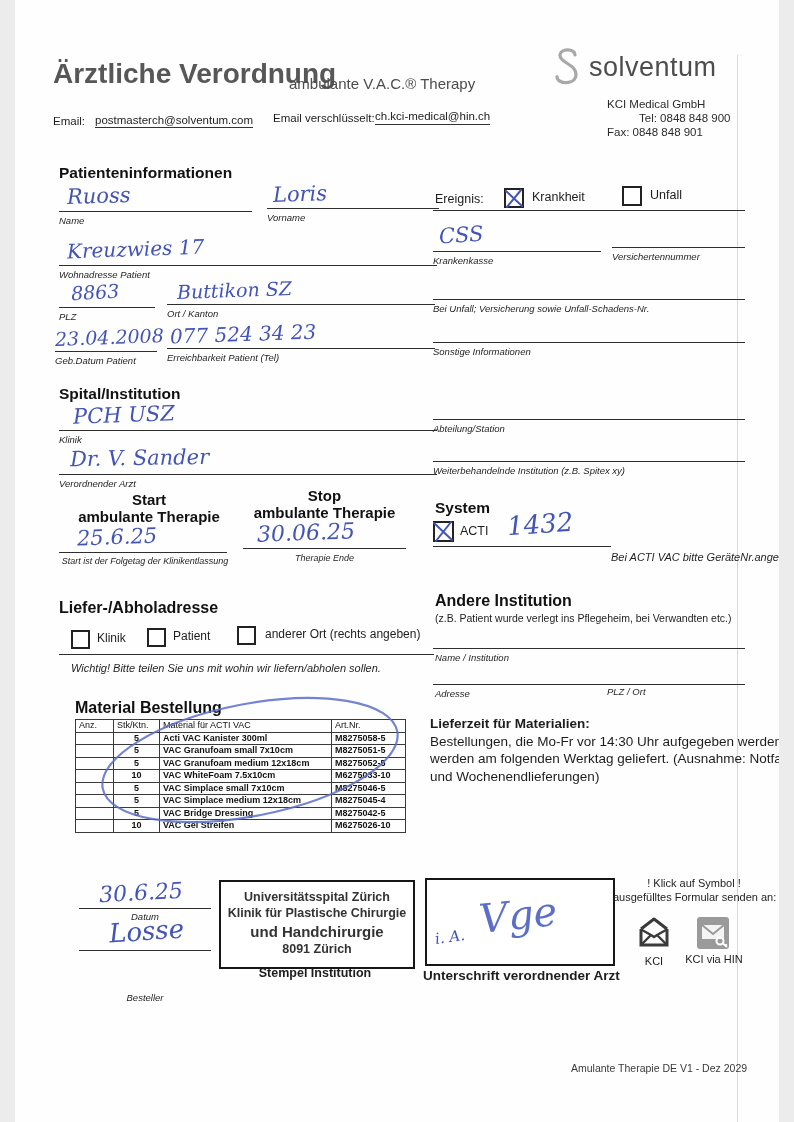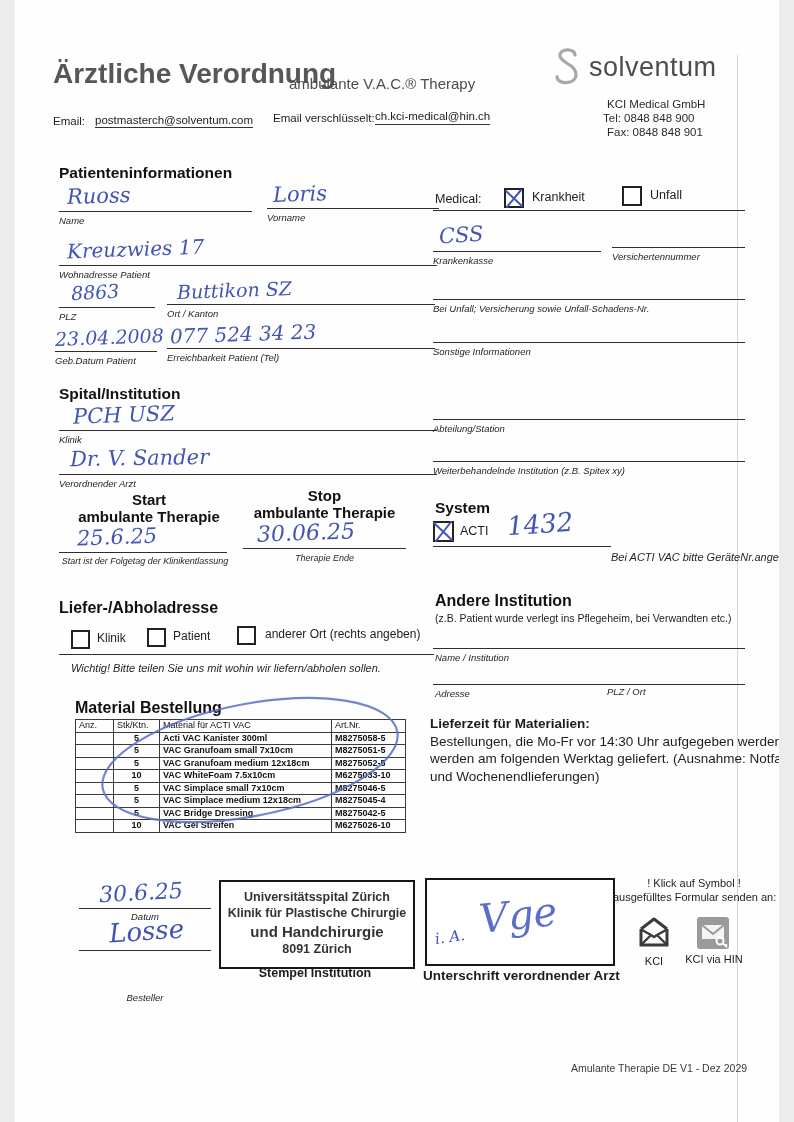--- a/index.html
+++ b/index.html
@@ -37,21 +37,21 @@
   <div class="txt" style="left:274px; top:75px; font-size:15px; color:#4c4c4c;">ambulante V.A.C.® Therapy</div>
 
   <span class="abs" style="left:534px; top:44px;">
     <svg width="36" height="48" viewBox="0 0 36 48">
       <path d="M26 11 C26 4 11 4 11 11.5 C11 19 27 20 27 30.5 C27 41 8 41 8 32.5" fill="none" stroke="#a8a8a8" stroke-width="3.2" stroke-linecap="round"></path>
     </svg>
   </span>
   <div class="txt" style="left:574px; top:52px; font-size:27px; color:#4d4d4d; letter-spacing:0.5px;">solventum</div>
 
   <div class="txt" style="left:592px; top:98px; font-size:11.5px; color:#2b2b2b;">KCI Medical GmbH</div>
-  <div class="txt" style="left:588px; top:112px; font-size:11.5px; color:#2b2b2b;">Tel: 0848 848 900</div>
+  <div class="txt" style="left:624px; top:112px; font-size:11.5px; color:#2b2b2b;">Tel: 0848 848 900</div>
   <div class="txt" style="left:592px; top:126px; font-size:11.5px; color:#2b2b2b;">Fax: 0848 848 901</div>
 
   <div class="txt" style="left:38px; top:115px; font-size:11.5px;">Email:</div>
   <div class="txt" style="left:80px; top:114px; font-size:11.5px; border-bottom:1.2px solid #333; padding-bottom:1px;">postmasterch@solventum.com</div>
   <div class="txt" style="left:258px; top:112px; font-size:11.5px;">Email verschlüsselt:</div>
   <div class="txt" style="left:360px; top:110px; font-size:11.5px; border-bottom:1.2px solid #333; padding-bottom:2px;">ch.kci-medical@hin.ch</div>
 
   <div class="hd" style="left:44px; top:164px;">Patienteninformationen</div>
 
   <div class="hw" style="left:52px; top:184px; font-size:21px; transform:rotate(-2deg);">Ruoss</div>
@@ -75,21 +75,21 @@
   <div class="flabel" style="left:152px; top:308px;">Ort / Kanton</div>
 
   <div class="hw" style="left:40px; top:326px; font-size:19px; transform:rotate(-2deg);">23.04.2008</div>
   <div class="ln" style="left:40px; top:351px; width:102px;"></div>
   <div class="flabel" style="left:40px; top:355px;">Geb.Datum Patient</div>
 
   <div class="hw" style="left:155px; top:322px; font-size:20px; transform:rotate(-2deg);">077 524 34 23</div>
   <div class="ln" style="left:152px; top:348px; width:268px;"></div>
   <div class="flabel" style="left:152px; top:352px;">Erreichbarkeit Patient (Tel)</div>
 
-  <div class="txt" style="left:420px; top:192px; font-size:12.5px;">Medical:</div>
+  <div class="txt" style="left:420px; top:192px; font-size:12.5px;">Ereignis:</div>
   <span class="cb checked" style="left:489px; top:188px; width:16px; height:16px;">
     <svg width="20" height="20" viewBox="0 0 20 20">
       <path d="M2 3 L18 18 M17 2 L3 19" stroke="#4254b5" stroke-width="2" fill="none" stroke-linecap="round"></path>
     </svg>
   </span>
   <div class="txt" style="left:517px; top:190px; font-size:12.5px;">Krankheit</div>
   <span class="cb" style="left:607px; top:186px; width:16px; height:16px;">
     
   </span>
   <div class="txt" style="left:635px; top:188px; font-size:12.5px;">Unfall</div>

